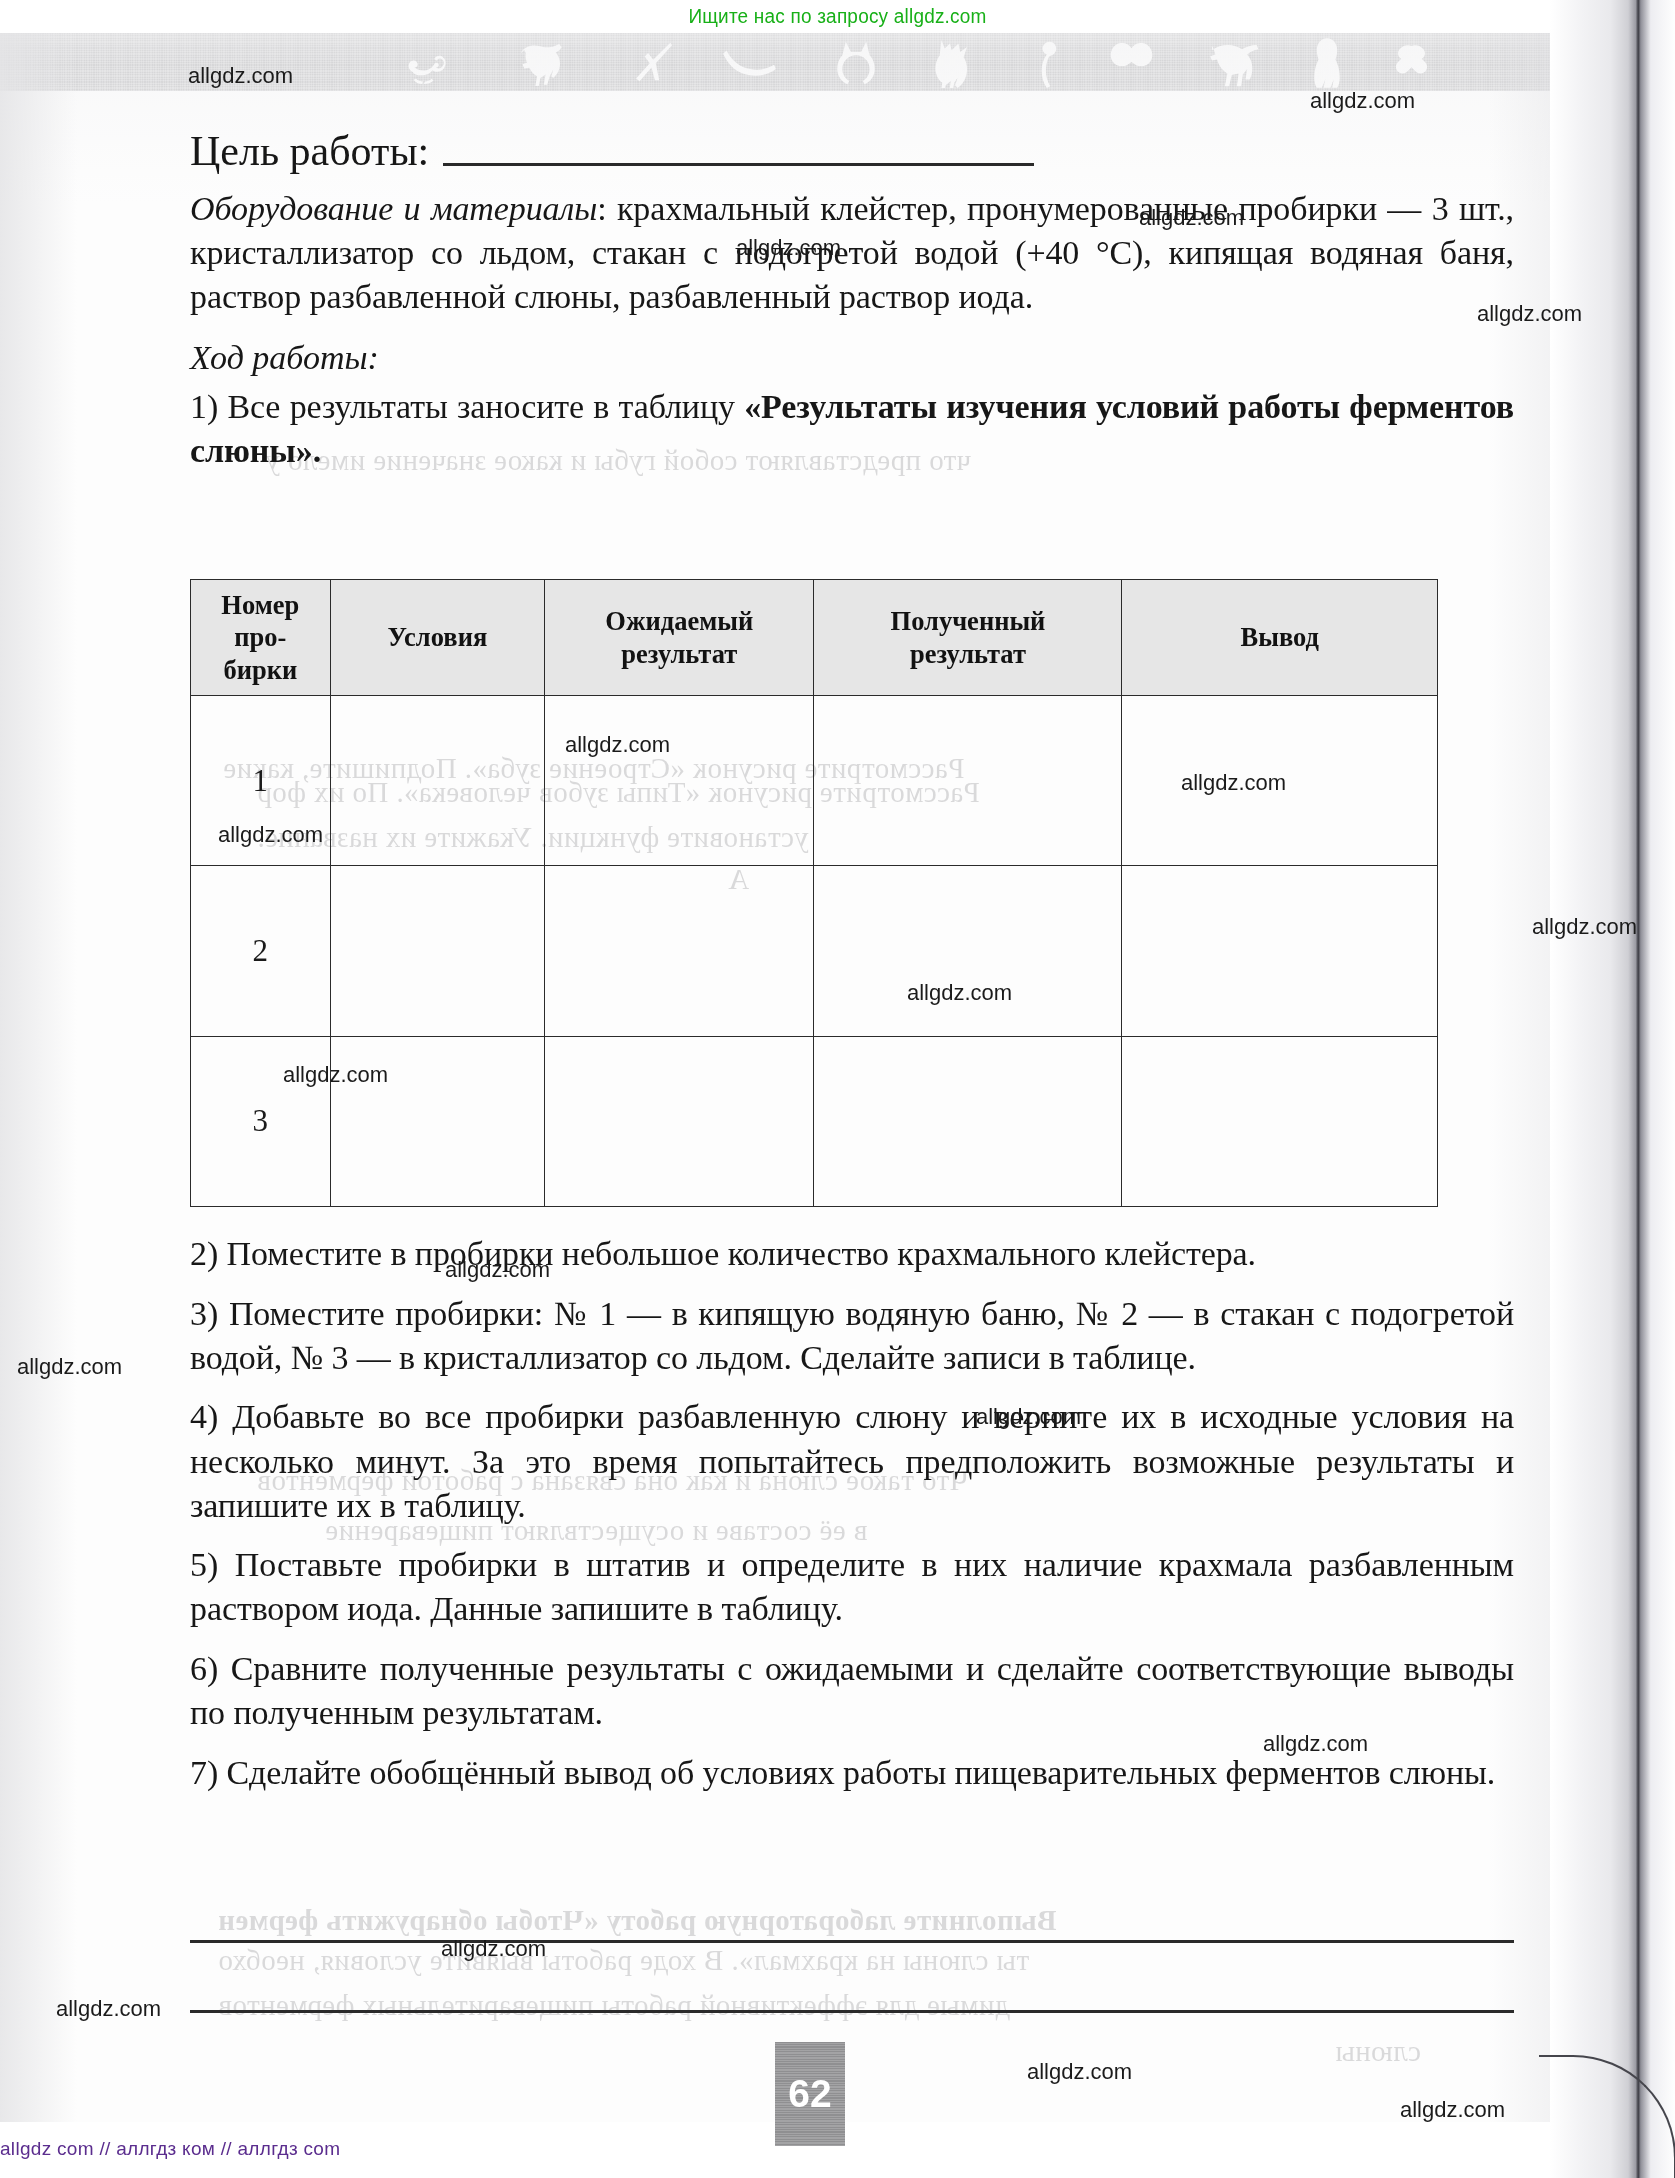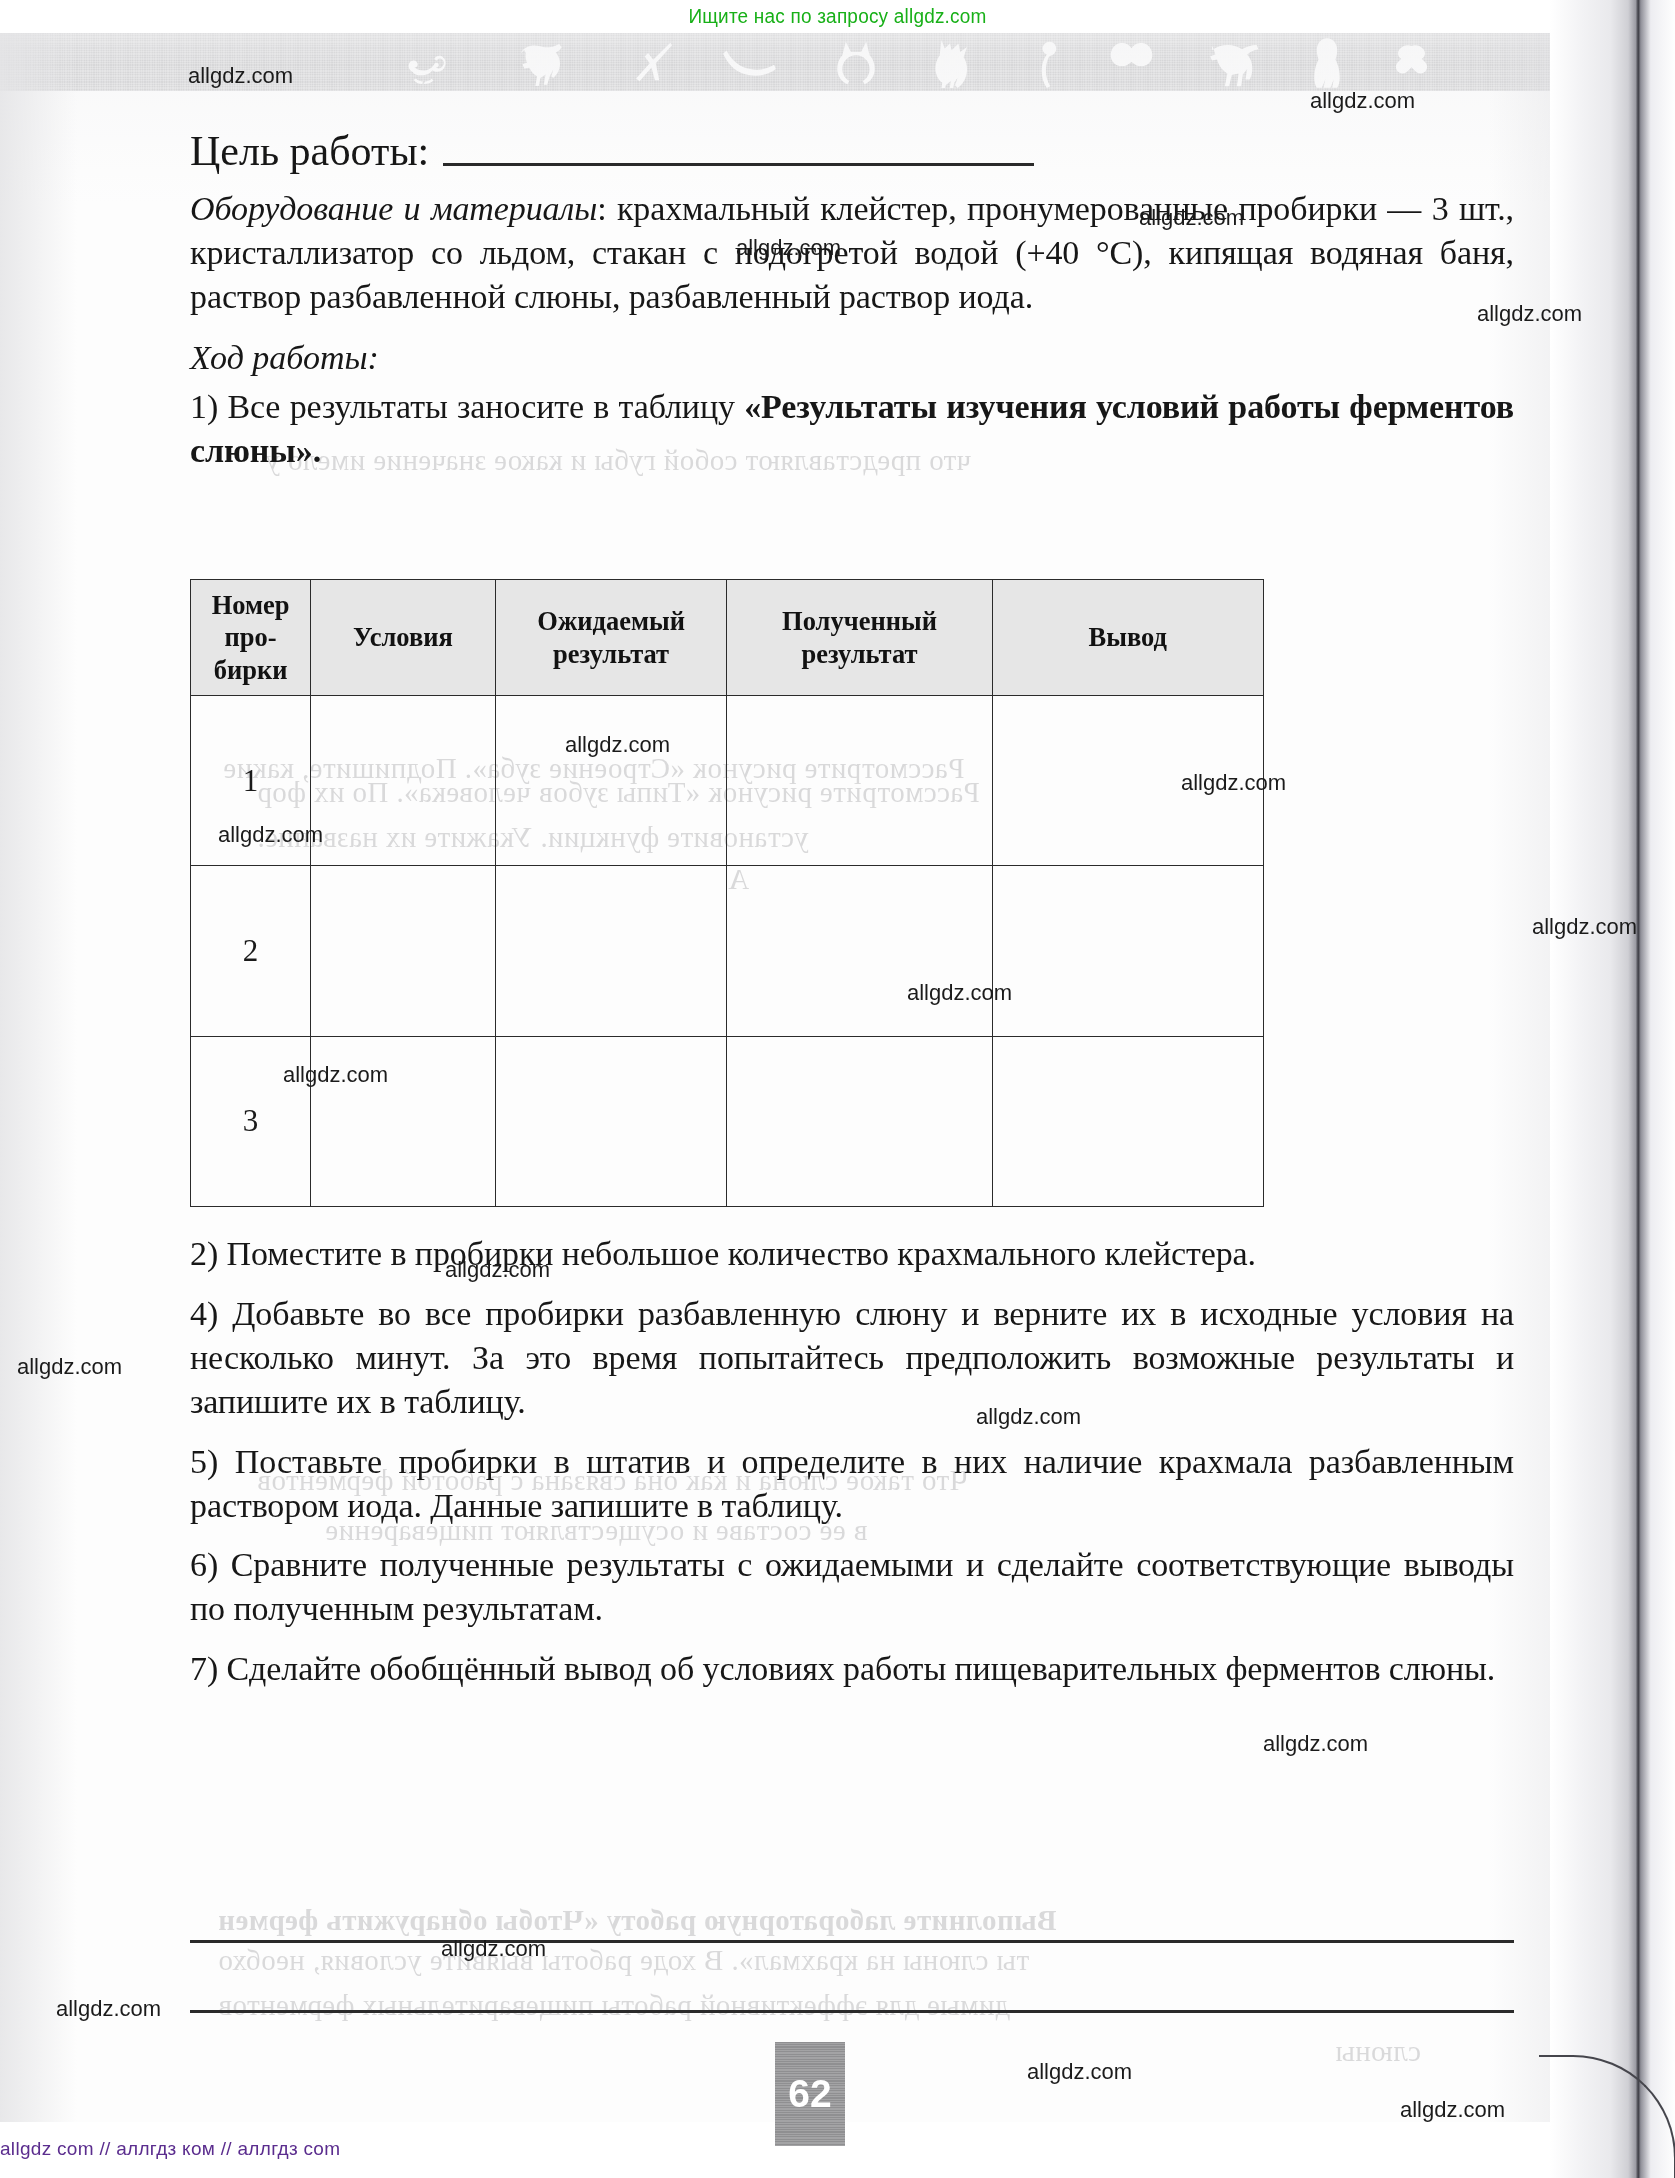--- a/index.html
+++ b/index.html
@@ -92,21 +92,21 @@
   }
 
   h3.section{
     font-size:34px; font-style:italic; font-weight:normal;
     margin:19px 0 8.6px 0; color:#171717;
   }
 
   
   #results-table{
     position:absolute; left:190px; top:546px;
-    width:1074px; height:628px;
+    width:1248px; height:628px;
     border-collapse:collapse;
     table-layout:fixed;
   }
   #results-table td, #results-table th{
     border:1.7px solid #2b2b2b;
     padding:0;
     vertical-align:middle;
     text-align:center;
     background:transparent;
   }
@@ -317,20 +317,21 @@
         <td></td>
         <td></td>
         <td></td>
         <td></td>
       </tr>
     </tbody>
   </table>
 
   <div id="steps-after-table" style="position:absolute;left:190px;top:1199px;width:1324px;">
     <p class="ptext"><span>2)</span>&nbsp;<span>Поместите в пробирки небольшое количество крахмального клейстера.</span></p>
+    <p class="ptext" style="margin-top:15.4px;"><span>3)</span>&nbsp;<span>Поместите пробирки: № 1 — в кипящую водяную баню, № 2 — в стакан с подогретой водой, № 3 — в кристаллизатор со льдом. Сделайте записи в таблице.</span></p>
     <p class="ptext" style="margin-top:15.4px;"><span>4)</span>&nbsp;<span>Добавьте во все пробирки разбавленную слюну и верните их в исходные условия на несколько минут. За это время попытайтесь предположить возможные результаты и запишите их в таблицу.</span></p>
     <p class="ptext" style="margin-top:15.4px;"><span>5)</span>&nbsp;<span>Поставьте пробирки в штатив и определите в них наличие крахмала разбавленным раствором иода. Данные запишите в таблицу.</span></p>
     <p class="ptext" style="margin-top:15.4px;"><span>6)</span>&nbsp;<span>Сравните полученные результаты с ожидаемыми и сделайте соответствующие выводы по полученным результатам.</span></p>
     <p class="ptext" style="margin-top:15.4px;"><span>7)</span>&nbsp;<span>Сделайте обобщённый вывод об условиях работы пищеварительных ферментов слюны.</span></p>
   </div>
 
   <div id="answer-rules">
     <div class="arule"></div>
     <div class="arule"></div>
   </div>

